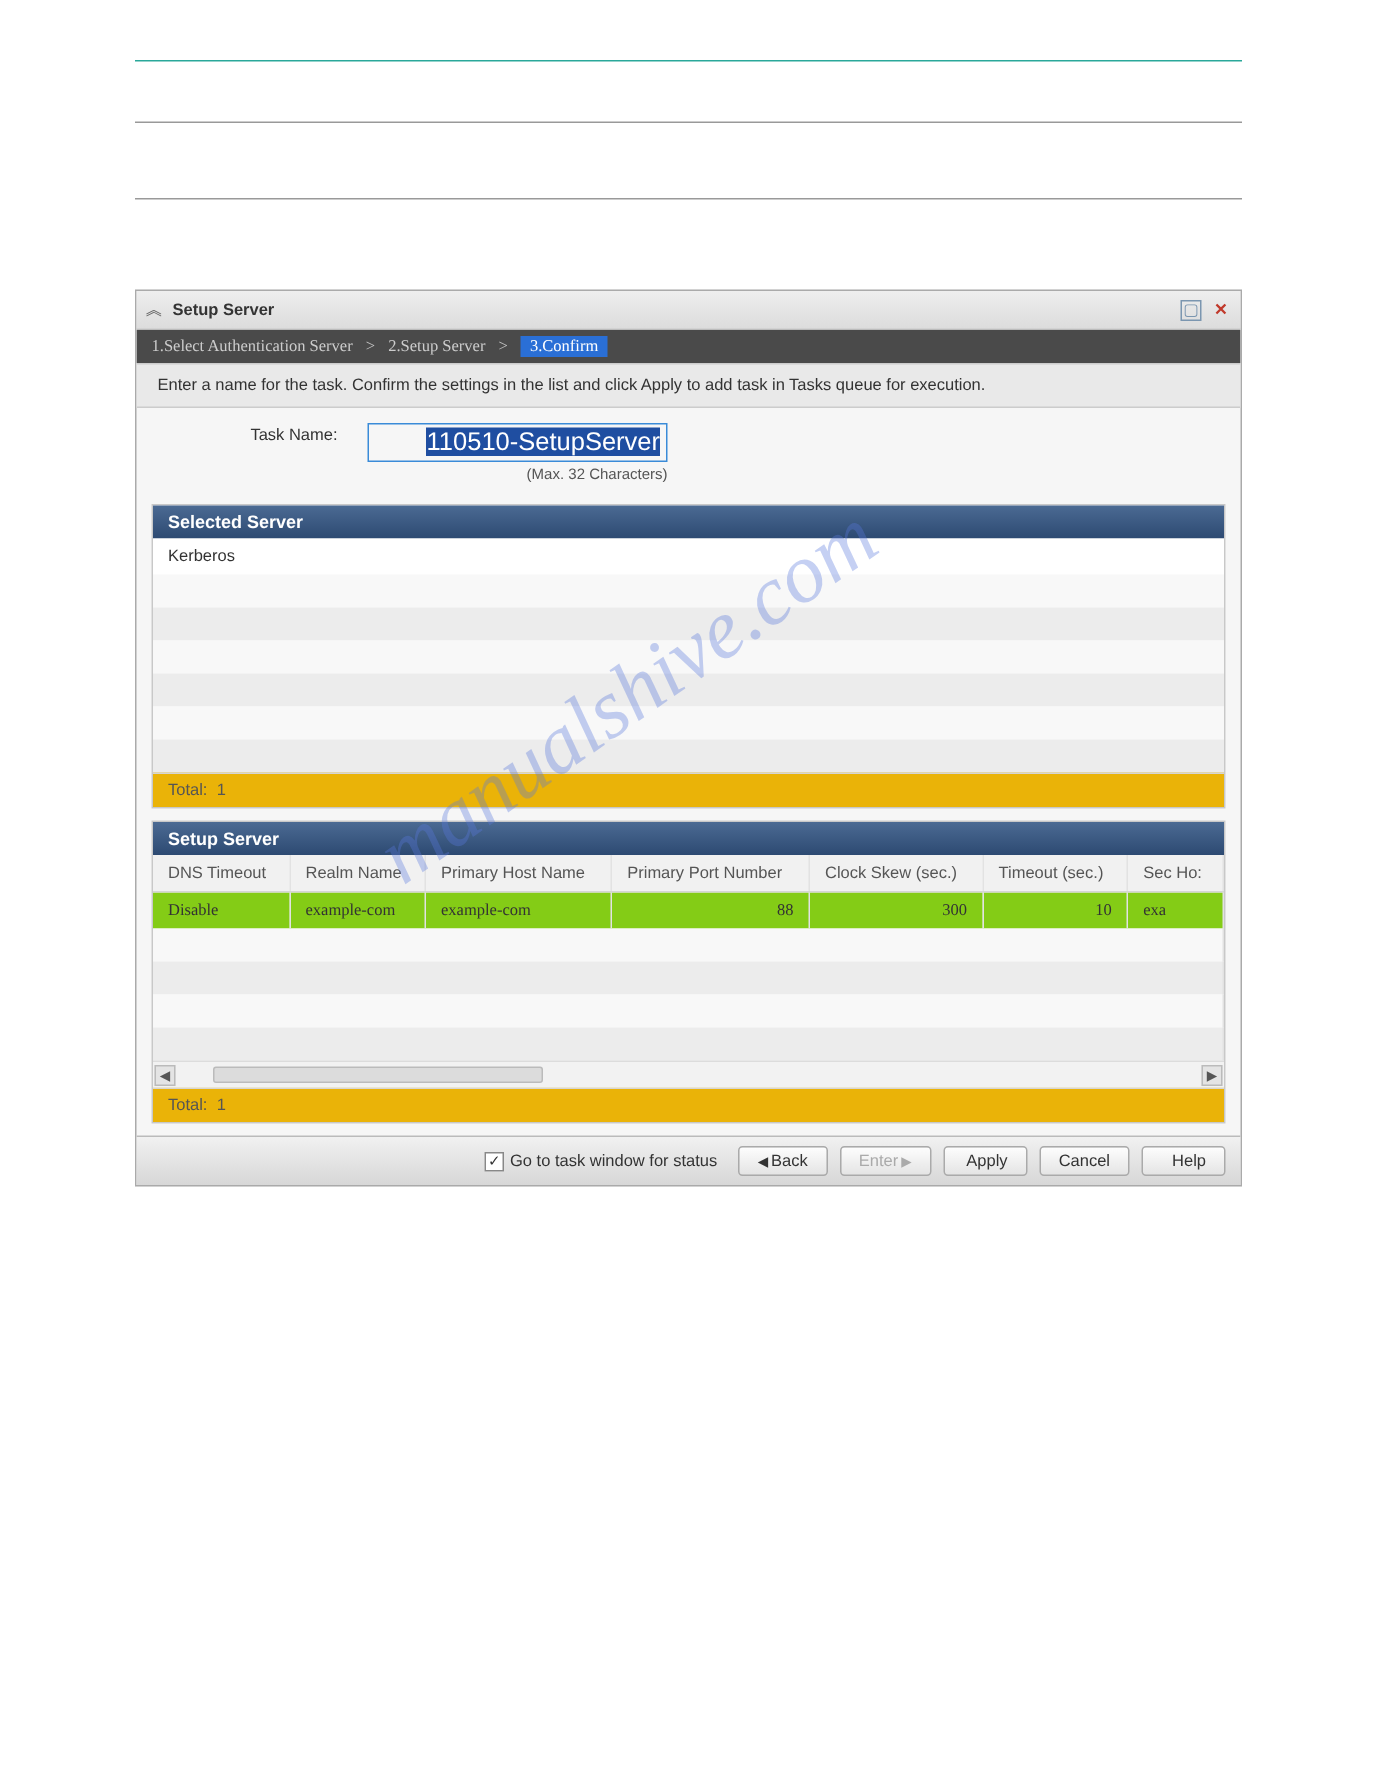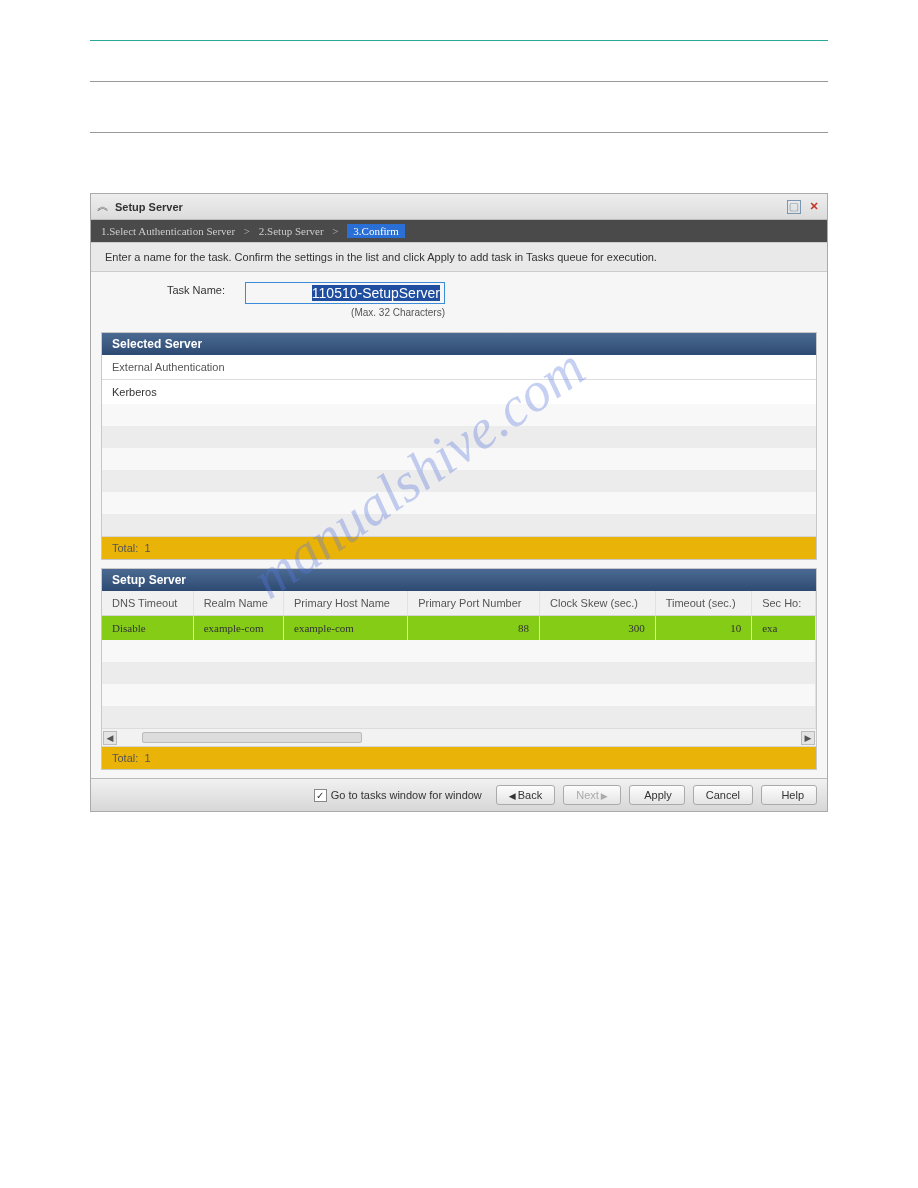--- a/index.html
+++ b/index.html
@@ -86,21 +86,21 @@
     gap: 20px;
     text-align: right;
   }
   .task-label { width: 110px; padding-top: 2px;}
   .task-input-wrap { }
   .task-input {
     border: 1px solid #3a8bd8;
     padding: 2px 4px;
     width: 200px;
     font-family: inherit;
-    font-size: 14px;
+    font-size: 17px;
   }
   .task-input .sel {
     background: #1f4ea1;
     color: #fff;
   }
   .task-hint { color: #555; margin-top: 3px; font-size: 10px;}
 
   .panel {
     margin: 8px 10px;
     border: 1px solid #c8c8c8;
@@ -257,21 +257,20 @@
       <div class="task-label">Task Name:</div>
       <div class="task-input-wrap">
         <div class="task-input"><span class="sel">110510-SetupServer</span></div>
         <div class="task-hint">(Max. 32 Characters)</div>
       </div>
     </div>
 
     <div class="panel">
       <div class="panel-header">Selected Server</div>
       <div class="sel-serv-body">
-        <div class="row-top">External Authentication</div>
         <div class="row-data">Kerberos</div>
         <div class="filler">
           <div class="r light"></div>
             <div class="r dark"></div>
           <div class="r light"></div>
             <div class="r dark"></div>
           <div class="r light"></div>
             <div class="r dark"></div>
         </div>
       </div>
@@ -326,23 +325,23 @@
       </div>
       <div class="panel-footer">
         <span>Total:</span>
         &nbsp;<span>1</span>
       </div>
     </div>
 
     <div class="footbar">
       <div class="chk-wrap">
         <span class="chk">✓</span>
-        <span>Go to tasks window for window</span>
+        <span>Go to task window for status</span>
       </div>
       <div class="btn"><span class="tri">◀</span><span>Back</span></div>
-      <div class="btn disabled"><span>Next</span><span class="trir">▶</span></div>
+      <div class="btn disabled"><span>Enter</span><span class="trir">▶</span></div>
       <div class="btn">Apply</div>
       <div class="btn">Cancel</div>
       <div class="btn">Help</div>
     </div>
 
   </div>
 </div>
 
 </body></html>

